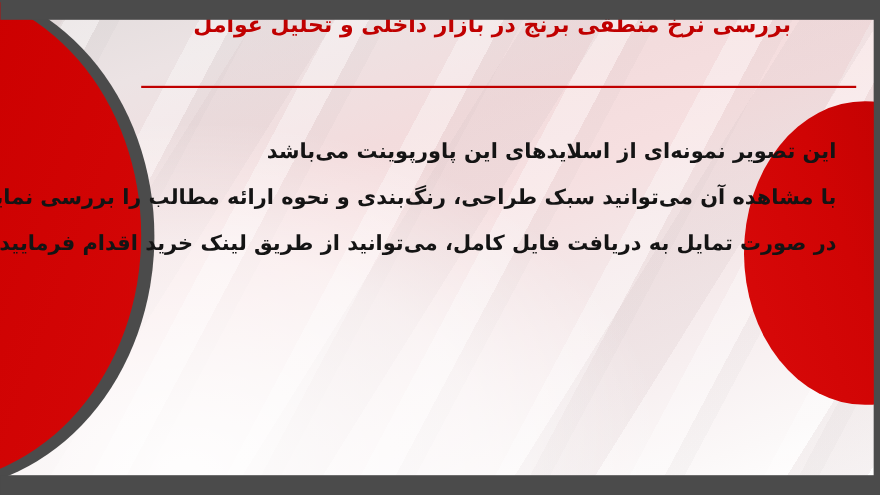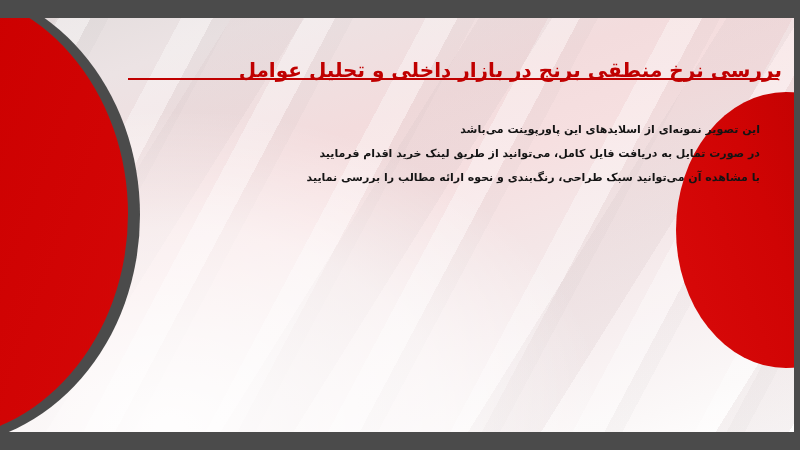--- a/index.html
+++ b/index.html
@@ -144,21 +144,21 @@
     position: absolute;
     inset: 0;
     z-index: 7;
   }
 
   .title-block {
     position: absolute;
     right: 18px;
     top: 8px;
     width: 670px;
-    margin-top: 48px;
+    text-align: center;
   }
   .title-line {
     font-family: "DejaVu Sans", sans-serif;
     font-size: 20px;
     font-weight: 700;
     color: #c00000;
     line-height: 1.45;
     letter-spacing: 0;
     white-space: nowrap;
     direction: rtl;
@@ -175,21 +175,21 @@
   .body-block {
     position: absolute;
     right: 40px;
     top: 118px;
     width: 700px;
     text-align: right;
     direction: rtl;
   }
   .body-line {
     font-family: "DejaVu Sans", sans-serif;
-    font-size: 11px;
+    font-size: 19px;
     font-weight: 600;
     color: #141414;
     line-height: 2.18;
     white-space: nowrap;
   }
 </style>
 </head>
 <body>
 
 <div class="slide">
@@ -211,18 +211,18 @@
   <div class="content">
 
     <div class="title-block">
       <div class="title-line">بررسی نرخ منطقی برنج در بازار داخلی و تحلیل عوامل</div>
     </div>
 
     <div class="title-rule"></div>
 
     <div class="body-block">
       <div class="body-line">این تصویر نمونه‌ای از اسلایدهای این پاورپوینت می‌باشد</div>
+      <div class="body-line">با مشاهده آن می‌توانید سبک طراحی، رنگ‌بندی و نحوه ارائه مطالب را بررسی نمایید</div>
       <div class="body-line">در صورت تمایل به دریافت فایل کامل، می‌توانید از طریق لینک خرید اقدام فرمایید</div>
-      <div class="body-line">با مشاهده آن می‌توانید سبک طراحی، رنگ‌بندی و نحوه ارائه مطالب را بررسی نمایید</div>
     </div>
 
   </div>
 </div>
 
 </body></html>

